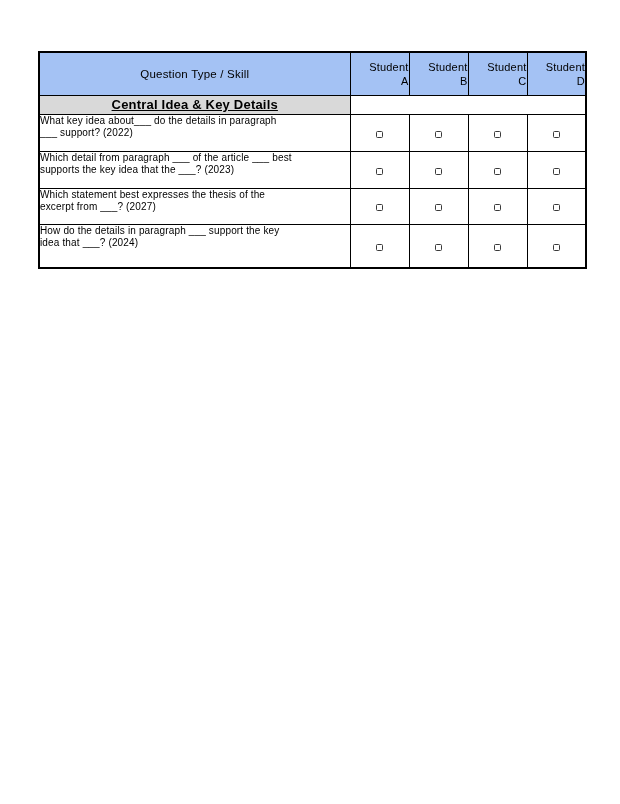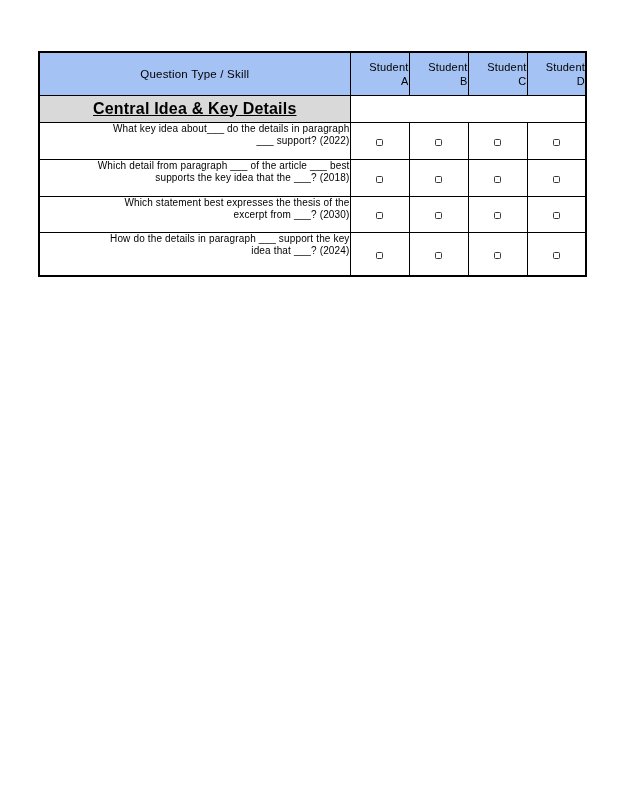--- a/index.html
+++ b/index.html
@@ -49,40 +49,39 @@
     background: var(--header_blue);
     font-size: 11px;
     font-weight: normal;
     letter-spacing: 0.2px;
     text-align: right;
     vertical-align: middle;
     white-space: pre-line;
     line-height: 14px;
   }
   td.section-cell {
-    height: 27px;
+    height: 19px;
     background: var(--section_gray);
     text-align: center;
     vertical-align: middle;
-    font-size: 16px;
+    font-size: 13px;
     font-weight: bold;
     letter-spacing: 0.2px;
     text-decoration: underline;
   }
   td.section-empty {
     background: #ffffff;
   }
   td.question-cell {
     vertical-align: top;
     padding: 4px 4px 3px 5px;
     font-size: 10px;
     letter-spacing: 0.15px;
     line-height: 12.5px;
     white-space: pre-line;
-    text-align: right;
   }
   td.checkbox-cell {
     text-align: center;
     vertical-align: middle;
   }
   span.checkbox {
     display: inline-block;
     width: 7px;
     height: 7px;
     border: 1.5px solid var(--checkbox_border);
@@ -122,29 +121,29 @@
     <tr style="height:37px">
       <td class="question-cell">What key idea about___ do the details in paragraph
 ___ support? (2022)</td>
       <td class="checkbox-cell"><span class="checkbox"></span></td>
       <td class="checkbox-cell"><span class="checkbox"></span></td>
       <td class="checkbox-cell"><span class="checkbox"></span></td>
       <td class="checkbox-cell"><span class="checkbox"></span></td>
     </tr>
     <tr style="height:37px">
       <td class="question-cell">Which detail from paragraph ___ of the article ___ best
-supports the key idea that the ___? (2018)</td>
+supports the key idea that the ___? (2023)</td>
       <td class="checkbox-cell"><span class="checkbox"></span></td>
       <td class="checkbox-cell"><span class="checkbox"></span></td>
       <td class="checkbox-cell"><span class="checkbox"></span></td>
       <td class="checkbox-cell"><span class="checkbox"></span></td>
     </tr>
     <tr style="height:36px">
       <td class="question-cell">Which statement best expresses the thesis of the
-excerpt from ___? (2030)</td>
+excerpt from ___? (2027)</td>
       <td class="checkbox-cell"><span class="checkbox"></span></td>
       <td class="checkbox-cell"><span class="checkbox"></span></td>
       <td class="checkbox-cell"><span class="checkbox"></span></td>
       <td class="checkbox-cell"><span class="checkbox"></span></td>
     </tr>
     <tr style="height:44px">
       <td class="question-cell">How do the details in paragraph ___ support the key
 idea that ___? (2024)</td>
       <td class="checkbox-cell"><span class="checkbox"></span></td>
       <td class="checkbox-cell"><span class="checkbox"></span></td>

